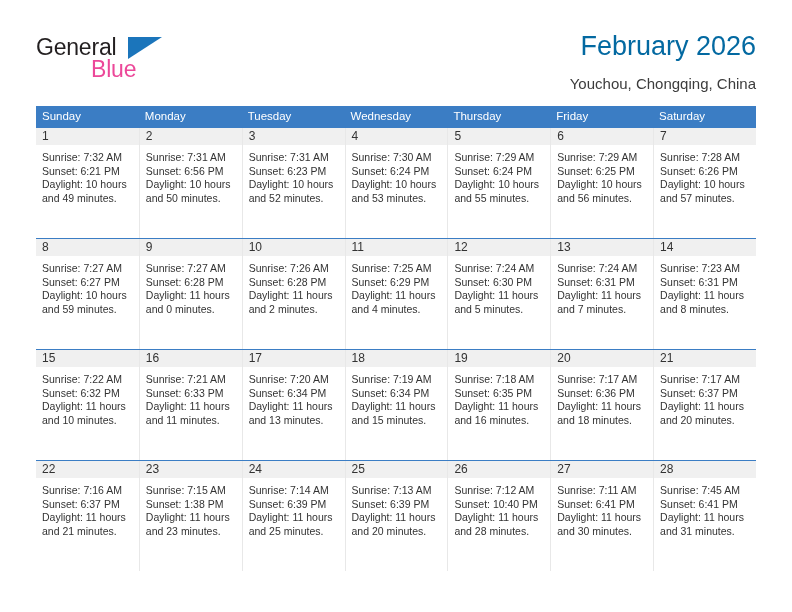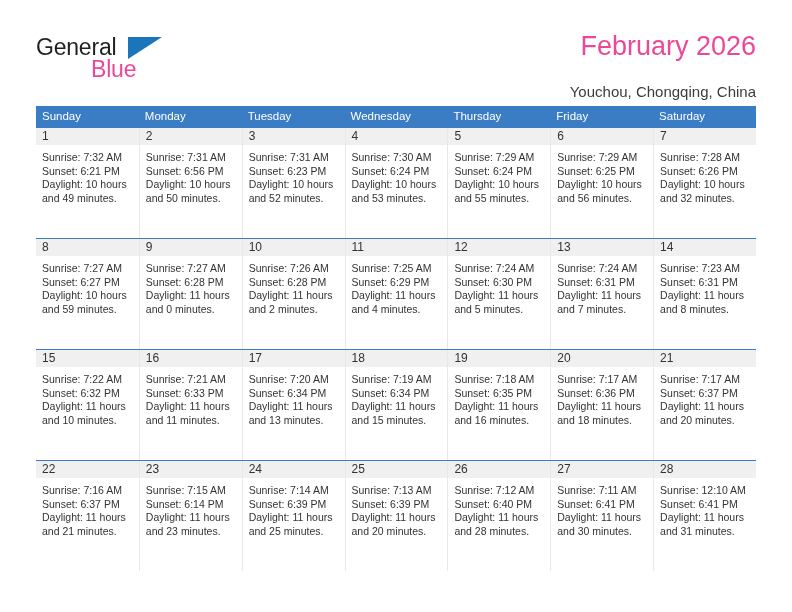--- a/index.html
+++ b/index.html
@@ -65,29 +65,29 @@
   }
 
   .title-wrap {
     position: absolute;
     right: 0;
     top: 0;
     text-align: right;
   }
   .cal-title {
     font-size: 27px;
-    color: #ec4899;
+    color: #0369a1;
     line-height: 32px;
     white-space: nowrap;
   }
   .cal-subtitle {
     font-size: 15px;
     color: #3c3c3c;
     line-height: 20px;
-    margin-top: 20px;
+    margin-top: 12px;
     white-space: nowrap;
   }
 
   
   .calendar {
     position: absolute;
     left: 36px;
     top: 106px;
     width: 720px;
     border-collapse: collapse;
@@ -237,21 +237,21 @@
           </div>
         </div>
           </td>
         <td>
             <div class="daycell">
           <div class="daynum-band">7</div>
           <div class="lines">
             <div>Sunrise: 7:28 AM</div>
             <div>Sunset: 6:26 PM</div>
             <div>Daylight: 10 hours</div>
-            <div>and 32 minutes.</div>
+            <div>and 57 minutes.</div>
           </div>
         </div>
           </td>
       </tr>
 
       <tr>
         <td>
             <div class="daycell first">
           <div class="daynum-band">8</div>
           <div class="lines">
@@ -420,21 +420,21 @@
             <div>Daylight: 11 hours</div>
             <div>and 21 minutes.</div>
           </div>
         </div>
           </td>
         <td>
             <div class="daycell">
           <div class="daynum-band">23</div>
           <div class="lines">
             <div>Sunrise: 7:15 AM</div>
-            <div>Sunset: 6:14 PM</div>
+            <div>Sunset: 1:38 PM</div>
             <div>Daylight: 11 hours</div>
             <div>and 23 minutes.</div>
           </div>
         </div>
           </td>
         <td>
             <div class="daycell">
           <div class="daynum-band">24</div>
           <div class="lines">
             <div>Sunrise: 7:14 AM</div>
@@ -453,42 +453,42 @@
             <div>Daylight: 11 hours</div>
             <div>and 20 minutes.</div>
           </div>
         </div>
           </td>
         <td>
             <div class="daycell">
           <div class="daynum-band">26</div>
           <div class="lines">
             <div>Sunrise: 7:12 AM</div>
-            <div>Sunset: 6:40 PM</div>
+            <div>Sunset: 10:40 PM</div>
             <div>Daylight: 11 hours</div>
             <div>and 28 minutes.</div>
           </div>
         </div>
           </td>
         <td>
             <div class="daycell">
           <div class="daynum-band">27</div>
           <div class="lines">
             <div>Sunrise: 7:11 AM</div>
             <div>Sunset: 6:41 PM</div>
             <div>Daylight: 11 hours</div>
             <div>and 30 minutes.</div>
           </div>
         </div>
           </td>
         <td>
             <div class="daycell">
           <div class="daynum-band">28</div>
           <div class="lines">
-            <div>Sunrise: 12:10 AM</div>
+            <div>Sunrise: 7:45 AM</div>
             <div>Sunset: 6:41 PM</div>
             <div>Daylight: 11 hours</div>
             <div>and 31 minutes.</div>
           </div>
         </div>
           </td>
       </tr>
 
     </tbody>
   </table>

